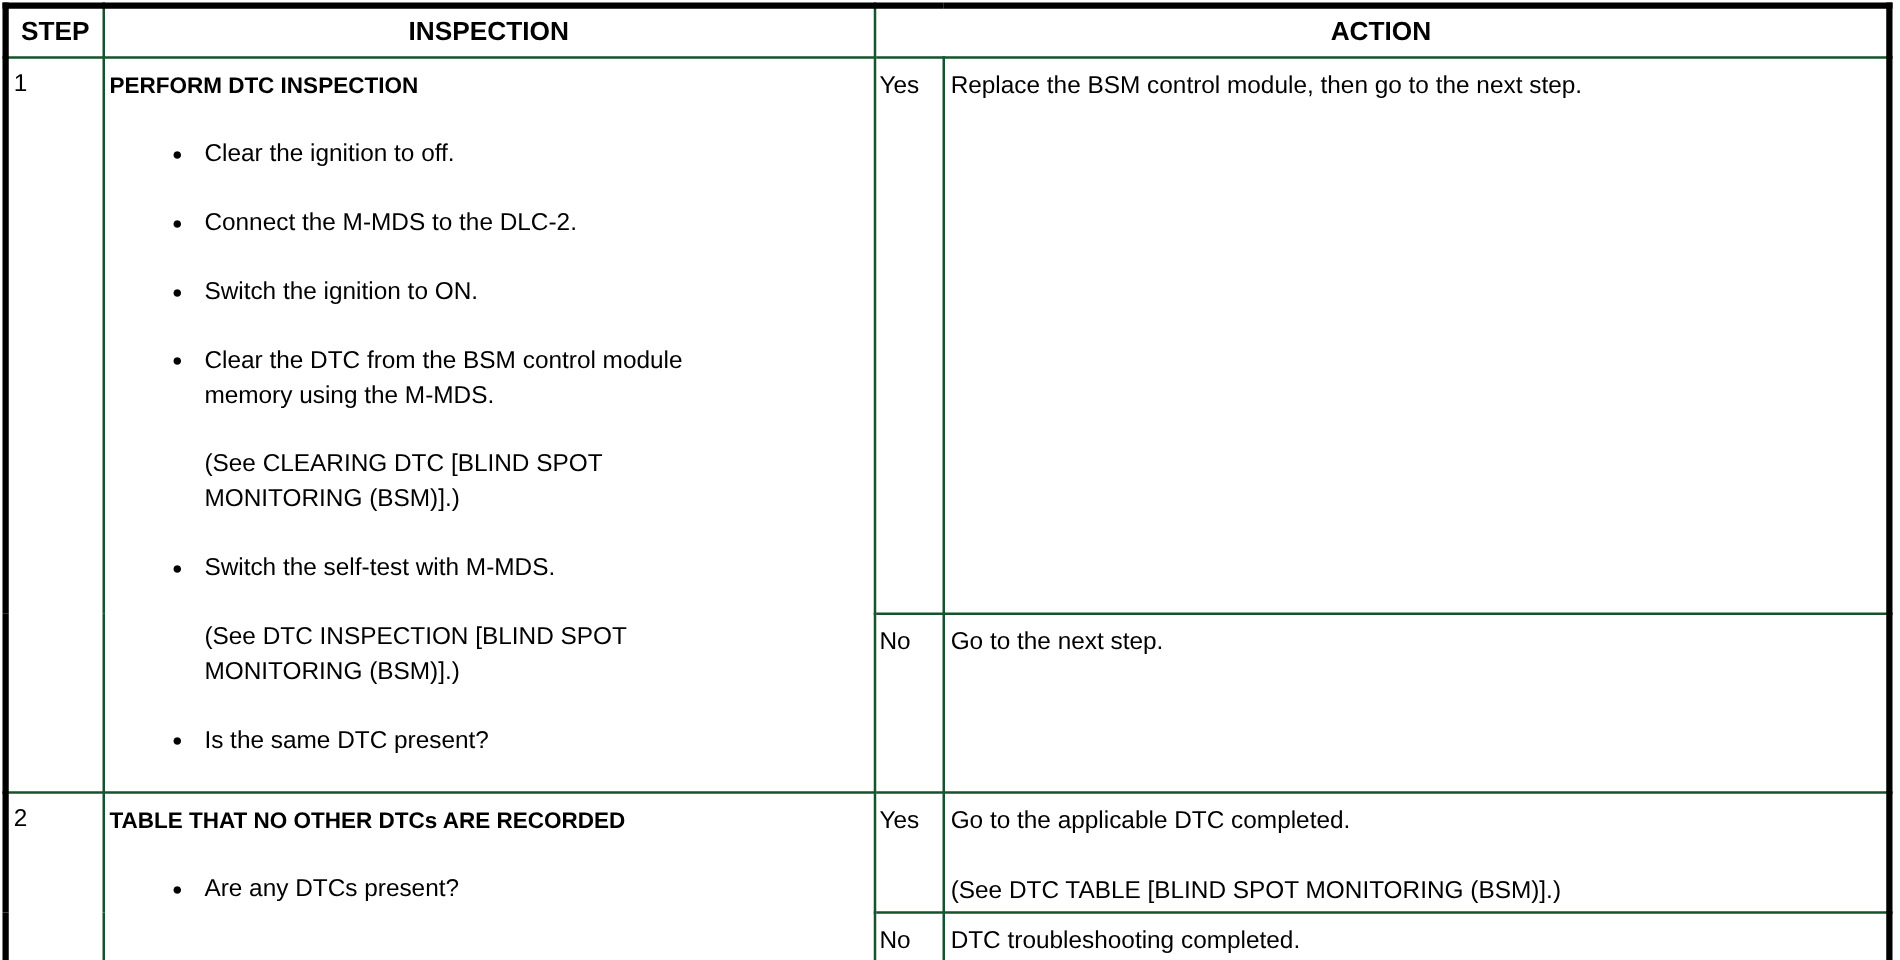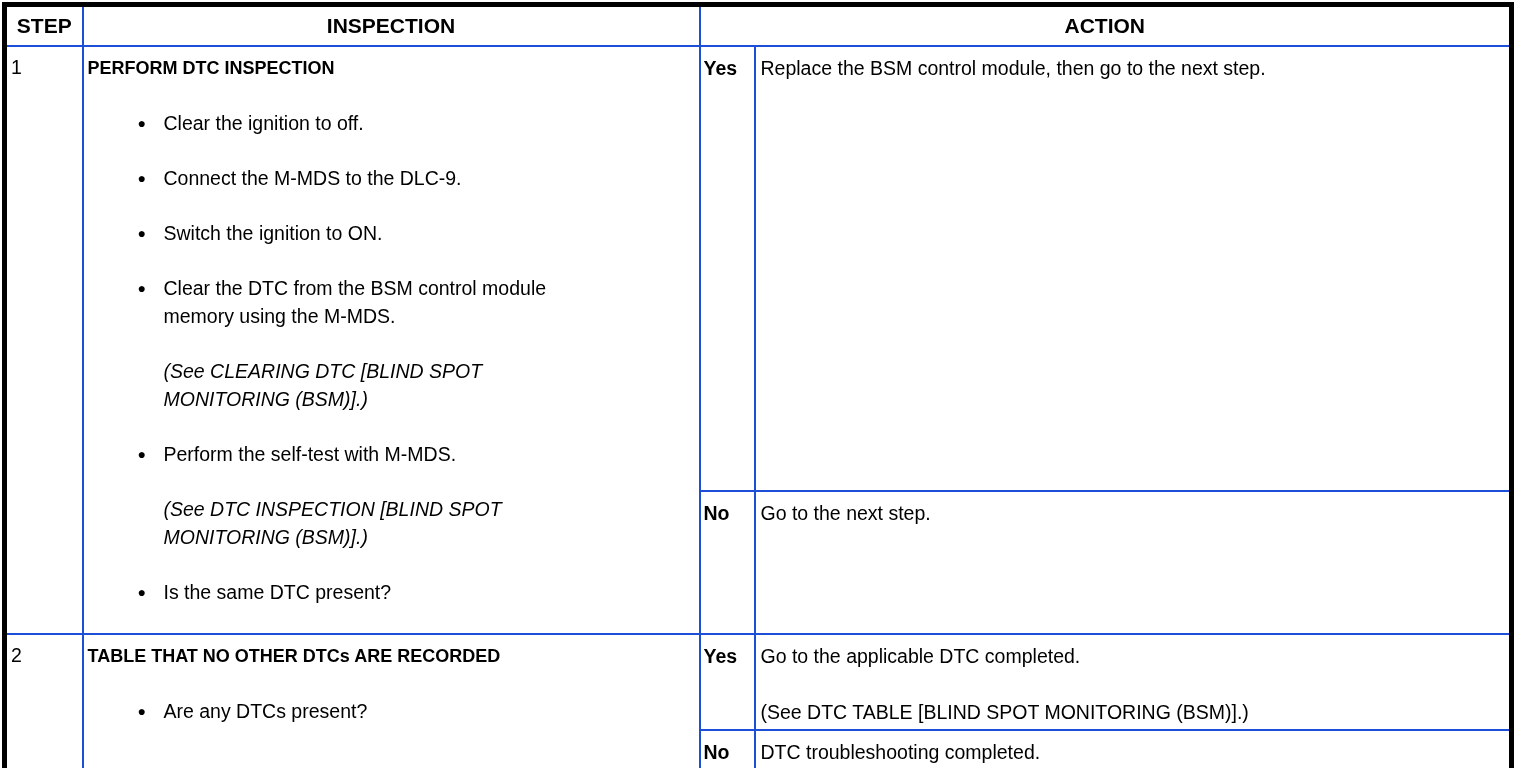--- a/index.html
+++ b/index.html
@@ -18,21 +18,21 @@
   table.ts {
     position: absolute;
     left: 2px;
     top: 2px;
     width: 1512px;
     border-collapse: collapse;
     table-layout: fixed;
     border: 5px solid #000000;
   }
   .ts th, .ts td {
-    border: 2px solid #1d4ed8;
+    border: 2px solid #14532d;
     vertical-align: top;
     font-size: 19.5px;
     line-height: 28px;
     overflow: hidden;
   }
   .ts th {
     height: 38px;
     vertical-align: middle;
     text-align: center;
     font-size: 21px;
@@ -40,21 +40,20 @@
     padding: 0;
   }
   td.step-cell {
     padding: 6px 4px 0 4px;
   }
   td.insp-cell {
     padding: 7px 6px 0 4px;
   }
   td.verdict-cell {
     padding: 7px 2px 0 3px;
-    font-weight: bold;
   }
   td.action-cell {
     padding: 7px 6px 0 5px;
   }
   .title {
     font-weight: bold;
     font-size: 18px;
     margin: 0 0 27px 0;
   }
   .bullets {
@@ -65,21 +64,20 @@
     margin: 0 0 27px 0;
   }
   .dot {
     flex: none;
     width: 26px;
     font-size: 14px;
     line-height: 28px;
   }
   .note {
     margin: 0 26px 27px 26px;
-    font-style: italic;
   }
   .ml {
     white-space: pre-line;
   }
   
   tr.r-s1a { height: 429px; }
   tr.r-s1b { height: 138px; }
   tr.r-s2a { height: 96px; }
   tr.r-s2b { height: 44px; }
 </style>
@@ -106,36 +104,36 @@
         <td class="step-cell" rowspan="2">1</td>
         <td class="insp-cell" rowspan="2">
           <div class="title">PERFORM DTC INSPECTION</div>
           <div class="bullets">
             <div class="bullet">
               <span class="dot">●</span>
               <span class="ml">Clear the ignition to off.</span>
             </div>
             <div class="bullet">
               <span class="dot">●</span>
-              <span class="ml">Connect the M-MDS to the DLC-9.</span>
+              <span class="ml">Connect the M-MDS to the DLC-2.</span>
             </div>
             <div class="bullet">
               <span class="dot">●</span>
               <span class="ml">Switch the ignition to ON.</span>
             </div>
             <div class="bullet">
               <span class="dot">●</span>
               <span class="ml">Clear the DTC from the BSM control module
 memory using the M-MDS.</span>
             </div>
             <div class="note ml">(See CLEARING DTC [BLIND SPOT
 MONITORING (BSM)].)</div>
             <div class="bullet">
               <span class="dot">●</span>
-              <span class="ml">Perform the self-test with M-MDS.</span>
+              <span class="ml">Switch the self-test with M-MDS.</span>
             </div>
             <div class="note ml">(See DTC INSPECTION [BLIND SPOT
 MONITORING (BSM)].)</div>
             <div class="bullet">
               <span class="dot">●</span>
               <span class="ml">Is the same DTC present?</span>
             </div>
           </div>
         </td>
         <td class="verdict-cell">Yes</td>

